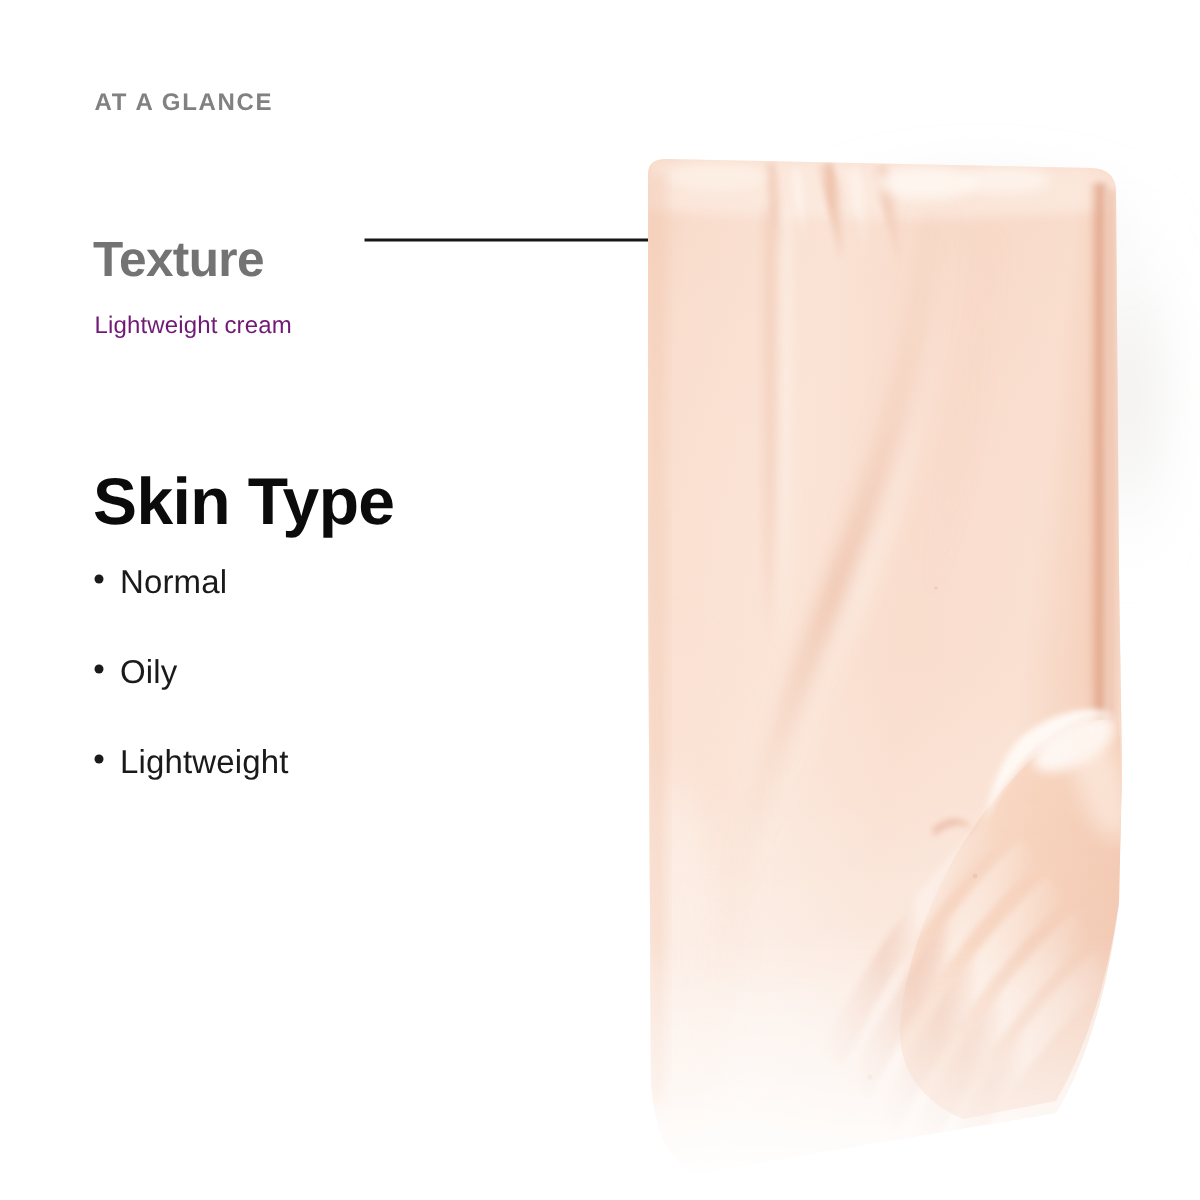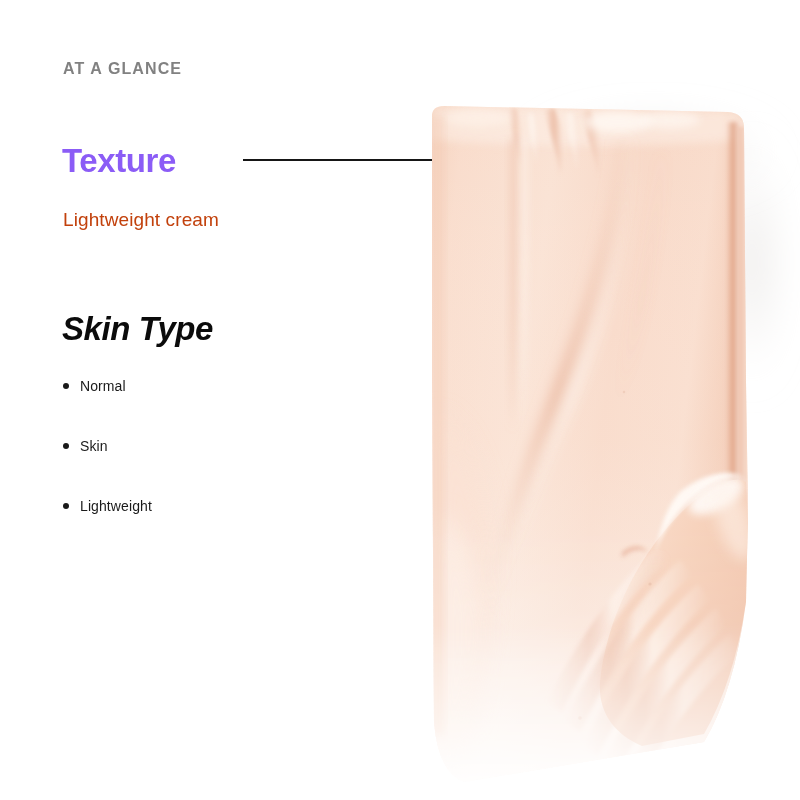--- a/index.html
+++ b/index.html
@@ -22,57 +22,56 @@
     font-size:16px;
     font-weight:bold;
     letter-spacing:1.1px;
     color:#818181;
     white-space:nowrap;
   }
 
   
   .h-texture {
     position:absolute;
-    left:62px; top:142px;
+    left:62px; top:154px;
     font-size:33px;
     font-weight:bold;
     letter-spacing:-0.4px;
-    color:#8b5cf6;
+    color:#737373;
     white-space:nowrap;
   }
   .sub-texture {
     position:absolute;
     left:63px; top:209px;
-    font-size:19px;
+    font-size:16px;
     font-weight:normal;
-    color:#c2410c;
+    color:#701a75;
     letter-spacing:0.1px;
     white-space:nowrap;
   }
   .h-skin {
     position:absolute;
     left:62px; top:310px;
-    font-size:33px;
+    font-size:44px;
     font-weight:bold;
     letter-spacing:-0.4px;
     color:#0b0b0b;
     white-space:nowrap;
-    font-style:italic;
   }
   .skin-list {
     position:absolute;
     left:62px; top:375px;
     width:330px;
     list-style:none;
   }
   .skin-list li {
     position:relative;
     height:60px;
     padding-left:18px;
-    font-size:14px;
+    font-size:22px;
     color:#1a1a1a;
     letter-spacing:0.1px;
     white-space:nowrap;
   }
   .skin-list li .bullet {
     position:absolute;
     left:1px; top:8px;
     width:6px; height:6px;
     border-radius:50%;
     background:#1a1a1a;
@@ -125,21 +124,21 @@
 
   <div class="h-skin">Skin Type</div>
 
   <ul class="skin-list">
     <li>
       <span class="bullet"></span>
       <span class="txt">Normal</span>
     </li>
     <li>
       <span class="bullet"></span>
-      <span class="txt">Skin</span>
+      <span class="txt">Oily</span>
     </li>
     <li>
       <span class="bullet"></span>
       <span class="txt">Lightweight</span>
     </li>
   </ul>
 
   <div id="swatch">
     <svg viewBox="0 0 396 718" preserveAspectRatio="none">
       <defs>

